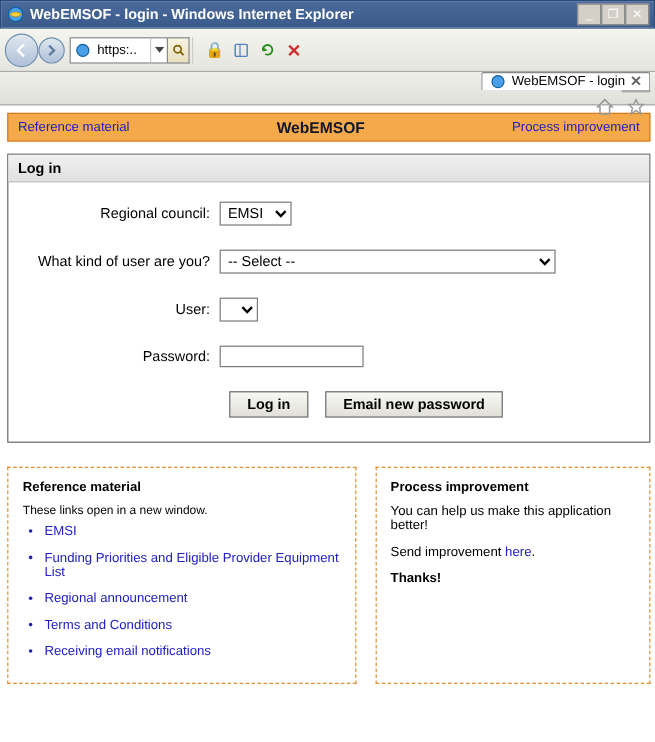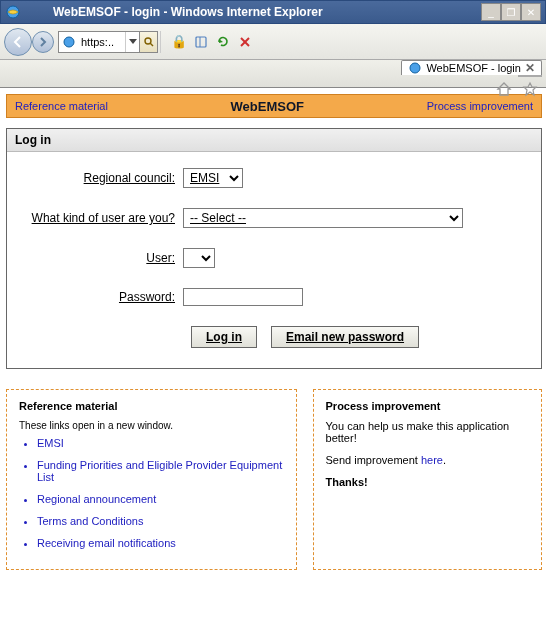--- a/index.html
+++ b/index.html
@@ -1,19 +1,19 @@
 <!DOCTYPE html>
 <html><head>
 <meta charset="utf-8">
 <style>
   * { box-sizing: border-box; margin: 0; padding: 0; }
   body { font-family: Tahoma, Verdana, sans-serif; font-size: 11px; background: #fff; width: 546px; }
   
   
-  .titlebar { background: linear-gradient(#4a6a9c, #3a5a8c); color: #fff; height: 24px; display: flex; align-items: center; padding: 0 4px; border: 1px solid #2a4a7c; gap: 28px; }
+  .titlebar { background: linear-gradient(#4a6a9c, #3a5a8c); color: #fff; height: 24px; display: flex; align-items: center; padding: 0 4px; border: 1px solid #2a4a7c; }
   .titlebar .ie-icon { width: 16px; height: 16px; margin-right: 4px; }
   .titlebar-text { flex: 1; font-weight: bold; font-size: 12px; }
   .winbtns { display: flex; gap: 0; }
   .winbtn { width: 20px; height: 18px; background: #d4d0c8; border: 1px solid #888; display: flex; align-items: center; justify-content: center; font-size: 10px; cursor: pointer; }
   
   
   .navrow { background: linear-gradient(#f5f5f0, #e5e5e0); height: 36px; display: flex; align-items: center; padding: 2px 4px; border-bottom: 1px solid #aaa; gap: 0; }
   .navbtn { width: 28px; height: 28px; border-radius: 50%; background: linear-gradient(#e0e8f0,#b0c0d8); border: 1px solid #7090b0; display:flex;align-items:center;justify-content:center; cursor:pointer; }
   .navbtn.fwd { width: 22px; height: 22px; }
   .addr-wrap { display:flex; align-items:center; border:1px solid #888; background:#fff; height:22px; margin-left:4px; }
@@ -36,21 +36,21 @@
   
   
   .page { background:#fff; padding: 6px 4px 10px 6px; }
   .orangebar { background:#f4a94a; border:1px solid #d08020; height:24px; display:flex; align-items:center; padding:0 8px; font-size:11px; }
   .orangebar .ref { color:#2020c0; cursor:pointer; }
   .orangebar .title { flex:1; text-align:center; font-weight:bold; font-size:13px; color:#0f172a; }
   .orangebar .proc { color:#2020c0; cursor:pointer; }
   
   .loginbox { border:1px solid #666; margin-top:10px; background:#fff; }
   .loginhdr { background:linear-gradient(#f0f0f0,#e0e0e0); border-bottom:1px solid #bbb; padding:4px 8px; font-weight:bold; font-size:12px; }
-  .loginbody { padding: 16px 18px 20px 18px; text-decoration: underline; }
+  .loginbody { padding: 16px 18px 20px 18px; }
   .formrow { display:flex; align-items:center; margin-bottom:20px; }
   .formlabel { width:158px; text-align:right; padding-right:8px; font-size:12px; }
   select, input[type=password] { font-size:12px; padding:1px 2px; border:1px solid #7a7a7a; background:#fff; cursor:pointer; }
   .sel-council { width:60px; }
   .sel-kind { width:280px; }
   .sel-user { width:32px; }
   .pw { width:120px; cursor:text; }
   .btnrow { display:flex; gap:14px; margin-left:166px; margin-top:10px; }
   .btn { background:linear-gradient(#f8f8f4,#e0e0d8); border:1px solid #666; padding:3px 14px; font-size:12px; font-weight:bold; cursor:pointer; }
   

